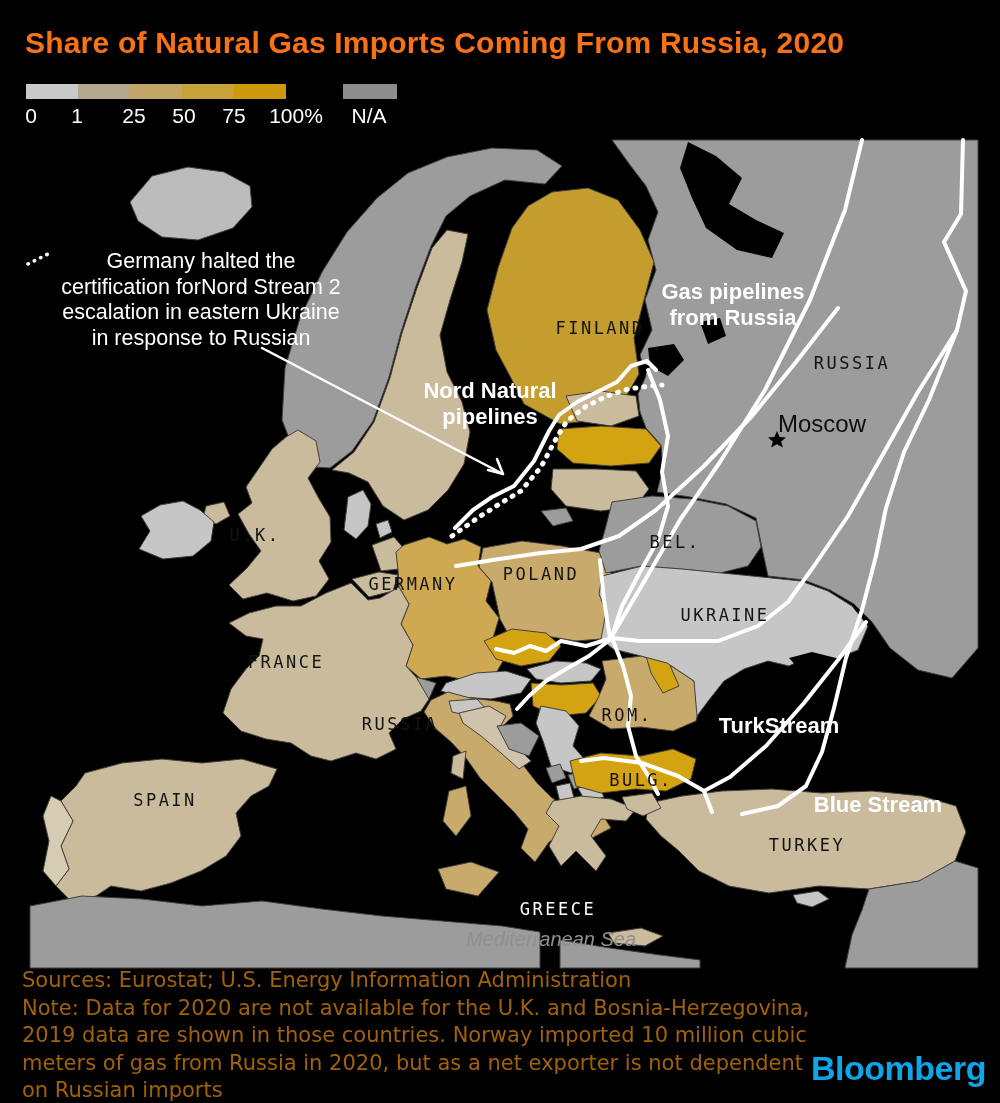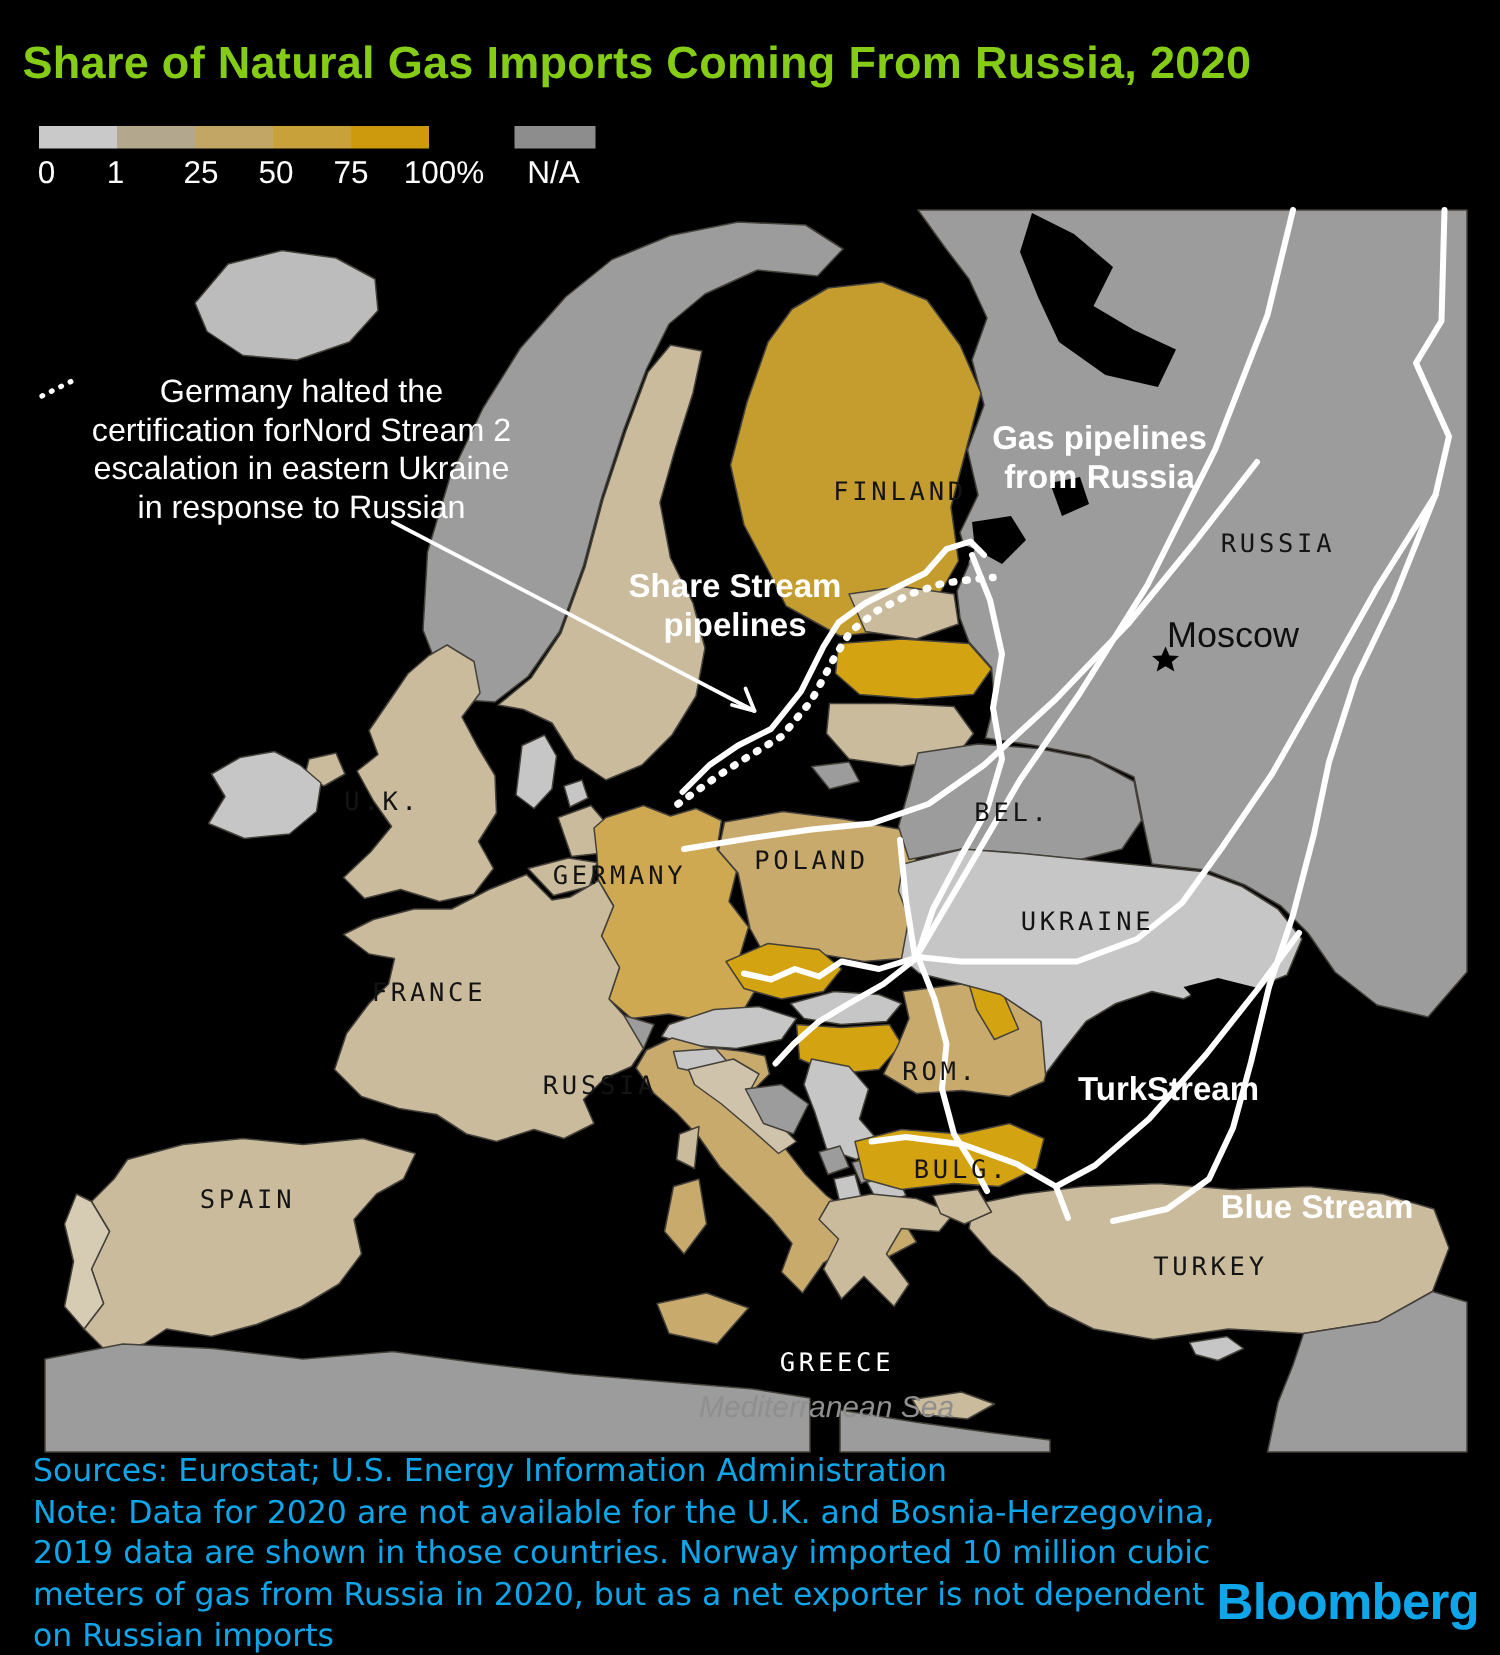--- a/index.html
+++ b/index.html
@@ -1,36 +1,36 @@
 <!DOCTYPE html>
 <html><head>
 <meta charset="utf-8">
 <style>
   html,body{margin:0;padding:0;background:#000;}
   #canvas{position:relative;width:1000px;height:1103px;background:#000;overflow:hidden;
           font-family:"Liberation Sans",sans-serif;}
-  #title{position:absolute;left:15px;top:26px;font:bold 30px "Liberation Sans",sans-serif;
-         color:#84cc16;letter-spacing:.2px;white-space:nowrap;}
+  #title{position:absolute;left:25px;top:26px;font:bold 30px "Liberation Sans",sans-serif;
+         color:#f97316;letter-spacing:.2px;white-space:nowrap;}
   
   .seg{position:absolute;top:84px;height:15px;width:52px;}
   #na-swatch{position:absolute;top:84px;left:343px;width:54px;height:15px;}
   .tick{position:absolute;top:104px;transform:translateX(-50%);font:21px "Liberation Sans",sans-serif;color:#fff;}
   
   .clabel{position:absolute;transform:translate(-50%,-50%);font:17px "DejaVu Sans Mono",monospace;
           letter-spacing:2.5px;color:#141414;white-space:nowrap;}
   .clabel.white{color:#fff;}
   .plabel{position:absolute;transform:translate(-50%,-50%);font:bold 22px "Liberation Sans",sans-serif;
           color:#fff;text-align:center;line-height:26px;white-space:nowrap;}
   .city{position:absolute;transform:translate(-50%,-50%);font:24px "Liberation Sans",sans-serif;color:#0e0e0e;}
   .sealabel{position:absolute;transform:translate(-50%,-50%);font:italic 20px "Liberation Sans",sans-serif;color:#8f8f8f;white-space:nowrap;margin-left:12px;}
   #annotation{position:absolute;left:18px;top:249px;width:366px;text-align:center;color:#fff;
               font:21.5px "Liberation Sans",sans-serif;line-height:25.5px;}
   #annotation .dash-ic{display:inline-block;vertical-align:-2px;margin:0 6px;}
   
-  #footer{position:absolute;left:22px;top:967px;width:790px;color:#0ea5e9;
+  #footer{position:absolute;left:22px;top:967px;width:790px;color:#a16207;
           font:21px "DejaVu Sans",sans-serif;line-height:27.5px;}
   #brand{position:absolute;right:14px;top:1049px;font:bold 34px "Liberation Sans",sans-serif;
          color:#0ea5e9;letter-spacing:-.5px;}
   svg{position:absolute;left:0;top:0;}
   .pipes path{fill:none;stroke:#fff;stroke-width:4;stroke-linecap:round;stroke-linejoin:round;}
   .pipes path.dotted{stroke-width:5;stroke-dasharray:1 8;}
   .pipes path.thin{stroke-width:2.5;}
   .land path{stroke:#44403a;stroke-width:1;stroke-linejoin:round;}
   .land path.noborder{stroke:none;}
 </style>
@@ -169,21 +169,21 @@
     <span class="clabel white" style="left:558px;top:909px">GREECE</span>
 
     <span class="city" style="left:822px;top:424px">Moscow</span>
     <span class="sealabel" style="left:539px;top:939px">Mediterranean Sea</span>
 
     <div class="plabel" style="left:733px;top:305px">
       <div>Gas pipelines</div>
       <div>from Russia</div>
     </div>
     <div class="plabel" style="left:490px;top:404px">
-      <div>Share Stream</div>
+      <div>Nord Natural</div>
       <div>pipelines</div>
     </div>
     <span class="plabel" style="left:779px;top:726px">TurkStream</span>
     <span class="plabel" style="left:878px;top:805px">Blue Stream</span>
   </div>
 
   <div id="annotation">
     <div>Germany halted the</div>
     <div>
       <span>certification for</span><svg class="dash-ic" width="30" height="18">

